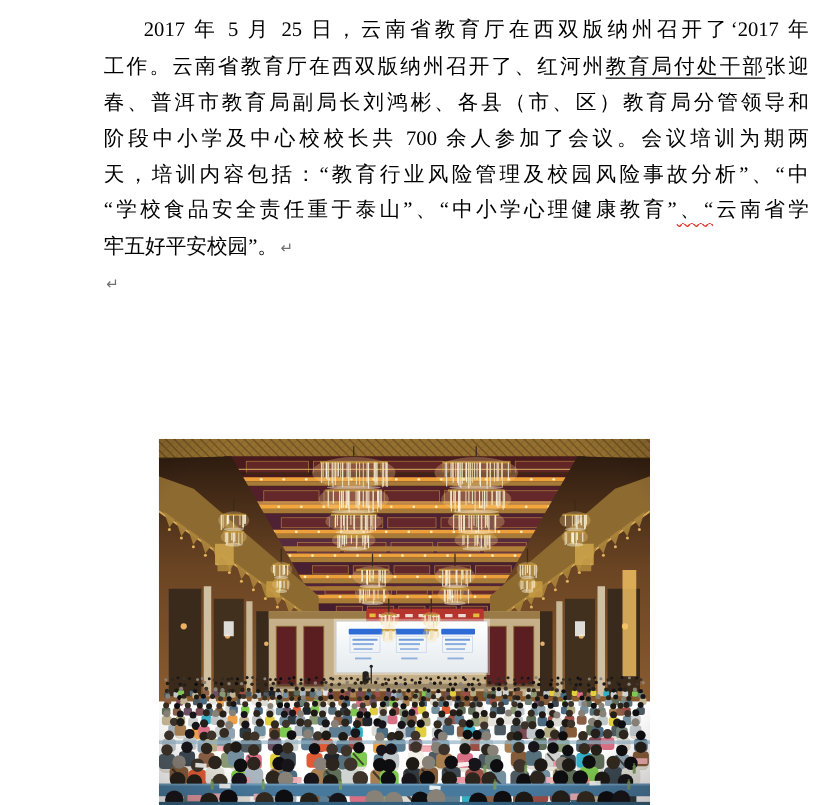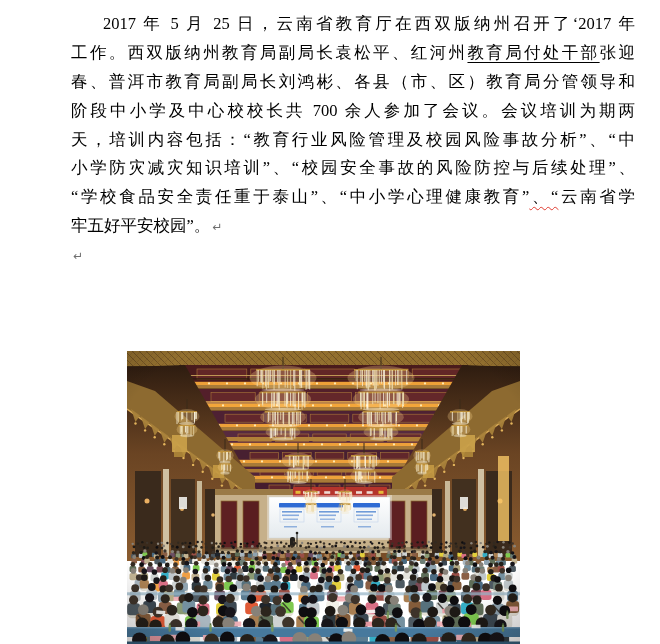--- a/index.html
+++ b/index.html
@@ -1,42 +1,41 @@
 <!DOCTYPE html>
 <html><head>
 <meta charset="utf-8">
 <style>
   html,body{margin:0;padding:0;background:#ffffff;}
   .page{position:relative;width:660px;height:644px;background:#fff;overflow:hidden;
         font-family:"Liberation Serif","DejaVu Serif",serif;}
-  .paragraph{position:absolute;left:71px;top:10px;width:564px;}
+  .paragraph{position:absolute;left:83px;top:10px;width:564px;}
   .line{height:28.9px;line-height:28.9px;font-size:16.5px;color:#000;
         text-align:justify;text-align-last:justify;text-justify:inter-character;}
   .line.noj{text-align:center;text-align-last:left;}
   .line.ind{text-indent:32px;}
   .sq-g{text-decoration-line:underline;text-decoration-style:wavy;text-decoration-color:#2f9e2f;
         text-decoration-thickness:1px;text-underline-offset:4px;text-decoration-skip-ink:none;text-decoration:underline;}
   .sq-r{text-decoration-line:underline;text-decoration-style:wavy;text-decoration-color:#e03a2f;
         text-decoration-thickness:1px;text-underline-offset:4px;text-decoration-skip-ink:none;}
   .pilc{color:#6f6f6f;font-size:12px;font-family:"DejaVu Sans",sans-serif;padding-left:2px;}
   .photo{position:absolute;left:127px;top:351px;width:393px;height:293px;overflow:hidden;}
   .photo svg{display:block;}
 </style>
 </head>
 <body>
 
 <div class="page">
 
   <div class="paragraph" id="paragraph">
       <div class="line ind"><span>2017 年 5 月 25 日，云南省教育厅在西双版纳州召开了‘2017 年</span></div>
-      <div class="line"><span>工作。西双版纳州教育局副局长袁松平、红河州</span><span class="sq-g">教育局付处干部</span><span>张迎</span></div>
+      <div class="line"><span>工作。云南省教育厅在西双版纳州召开了、红河州</span><span class="sq-g">教育局付处干部</span><span>张迎</span></div>
       <div class="line"><span>春、普洱市教育局副局长刘鸿彬、各县（市、区）教育局分管领导和</span></div>
       <div class="line"><span>阶段中小学及中心校校长共 700 余人参加了会议。会议培训为期两</span></div>
       <div class="line"><span>天，培训内容包括：“教育行业风险管理及校园风险事故分析”、“中</span></div>
-      <div class="line"><span>小学防灾减灾知识培训”、“校园安全事故的风险防控与后续处理”、</span></div>
       <div class="line"><span>“学校食品安全责任重于泰山”、“中小学心理健康教育”</span><span class="sq-r">、“</span><span>云南省学</span></div>
       <div class="line noj"><span>牢五好平安校园”。</span><span class="pilc">↵</span></div>
       <div class="line noj"><span class="pilc">↵</span></div>
     </div>
 
   <div class="photo">
     <svg id="psvg" width="393" height="293" viewBox="0 0 393 293">
       <defs>
         <linearGradient id="gCeil" x1="0" y1="0" x2="0" y2="1">
           <stop offset="0" stop-color="#3a2312"></stop>

